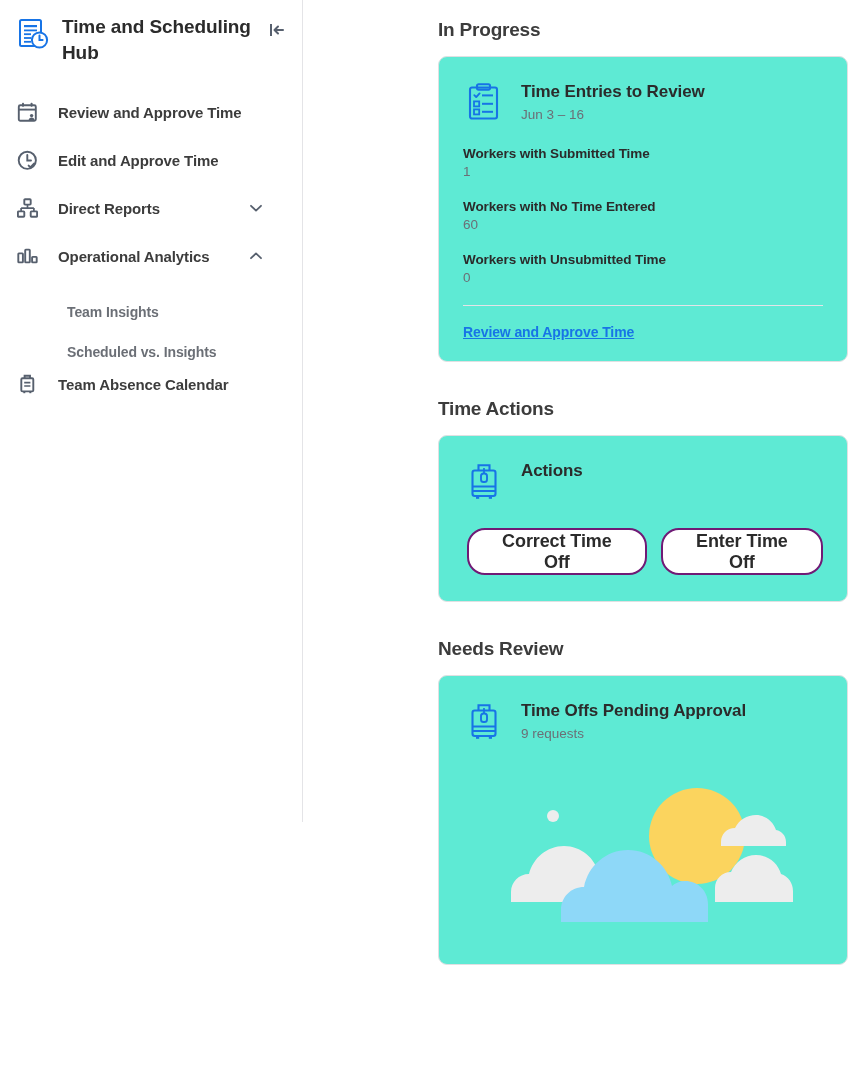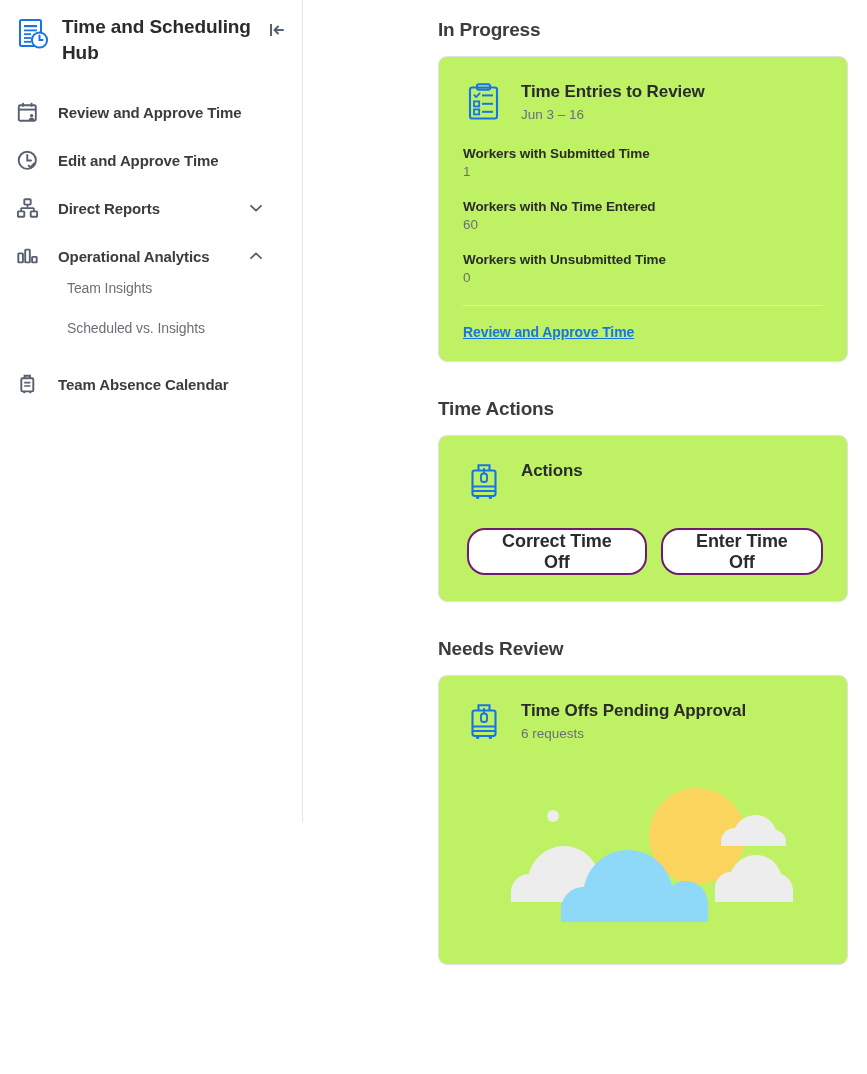--- a/index.html
+++ b/index.html
@@ -51,42 +51,42 @@
   .nav-item.active {
     background: #d7e7fb;
   }
   .nav-item.active::before {
     content: ""; position: absolute; left: 0; top: 0;
     width: 4px; height: 48px; background: #1774e6;
   }
   .nav-item.active .nav-label { color: #1b1b1b; }
   .chev { flex: 0 0 24px; margin-right: 18px; display: flex; align-items: center; justify-content: center; }
   .subnav-item {
-    display: flex; align-items: flex-start; height: 40px;
-    padding-left: 67px; cursor: pointer;
+    display: flex; align-items: flex-end; height: 40px;
+    padding-left: 67px; cursor: pointer; font-weight: bold;
   }
   .subnav-label { font-size: 14px; color: #6b6f76; letter-spacing: -0.1px; }
 
   
   .main {
     flex: 1; height: 1074px; padding: 0 19px 0 136px;
     overflow: hidden;
   }
   .section-title {
     font-size: 19px; font-weight: bold; color: #3c3c3c;
     letter-spacing: -0.2px;
   }
   .sec-inprogress { padding-top: 19px; }
   .sec-team { padding-top: 36px; }
   .sec-needs { padding-top: 36px; }
 
   .card {
     margin-top: 15px;
     border: 1px solid #e0e0e2; border-radius: 9px;
-    background: #bef264;
+    background: #5eead4;
   }
   .card-head {
     display: flex; align-items: flex-start; gap: 19px;
     padding: 24px 24px 0 27px;
   }
   .card-head .card-icon { flex: 0 0 36px; margin-top: 2px; }
   .card-title {
     font-size: 17px; font-weight: bold; color: #2b2b2b;
     line-height: 22px; letter-spacing: -0.1px;
   }
@@ -325,21 +325,21 @@
               <path d="M12.5 8.5 L12.5 3.2 L23.5 3.2 L23.5 8.5" fill="none" stroke="#1774e6" stroke-width="2.1"></path>
               <rect x="15" y="11.5" width="6" height="8.5" rx="2.6" fill="none" stroke="#1774e6" stroke-width="1.9"></rect>
               <path d="M18 6 L18 11.5" stroke="#1774e6" stroke-width="1.7"></path>
               <path d="M6.5 24.5 L29.5 24.5 M6.5 29 L29.5 29" stroke="#1774e6" stroke-width="1.8"></path>
               <rect x="10" y="34" width="3.2" height="2.8" fill="#1774e6"></rect>
               <rect x="22.8" y="34" width="3.2" height="2.8" fill="#1774e6"></rect>
             </svg>
           </span>
           <div>
             <div class="card-title">Time Offs Pending Approval</div>
-            <div class="card-sub">6 requests</div>
+            <div class="card-sub">9 requests</div>
           </div>
         </div>
 
         <div class="illustration">
           <svg width="300" height="160" viewBox="0 0 300 160">
             <circle cx="60" cy="42" r="6" fill="#ededed"></circle>
             <circle cx="204" cy="62" r="48" fill="#fbd45e"></circle>
             <path d="M18 128 L18 118 C18 108 26 100 36 100 C40 84 54 72 71 72 C88 72 102 84 106 100 C116 100 124 108 124 118 L124 128 Z" fill="#ededed"></path>
             <path d="M228 68 C228 60 234 54 242 54 C246 46 254 41 263 41 C272 41 280 47 283 56 C289 57 293 62 293 68 L293 72 L228 72 Z" fill="#ededed"></path>
             <path d="M222 128 L222 114 C222 105 229 98 238 98 C242 88 252 81 263 81 C275 81 285 89 288 100 C295 102 300 109 300 117 L300 128 Z" fill="#ededed"></path>

